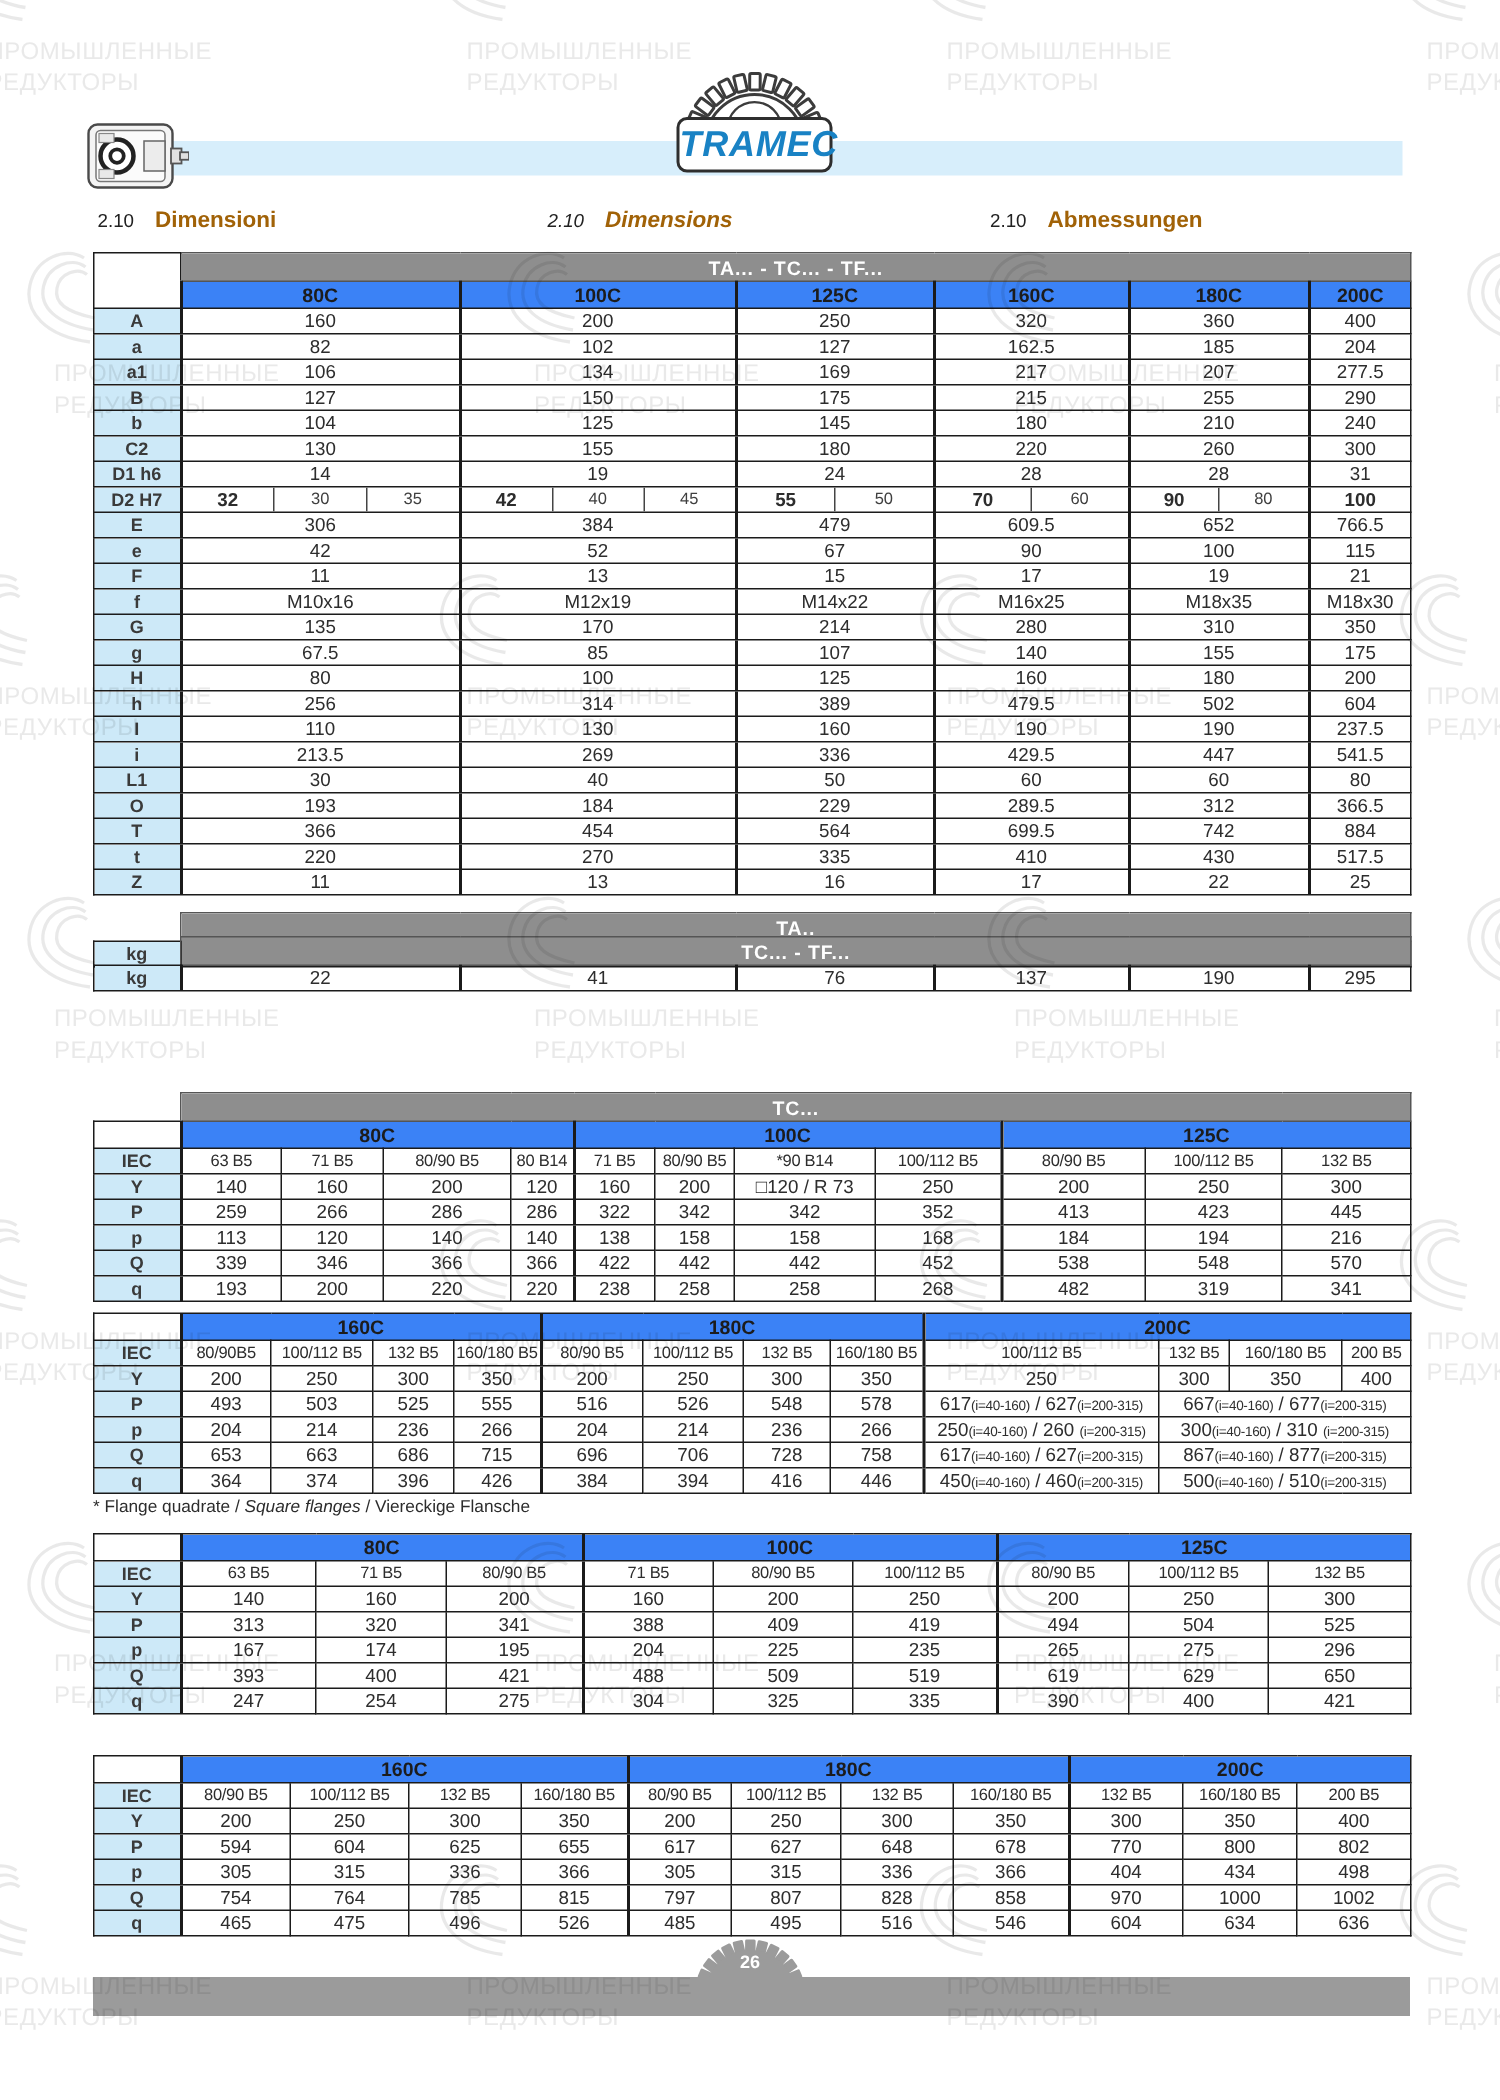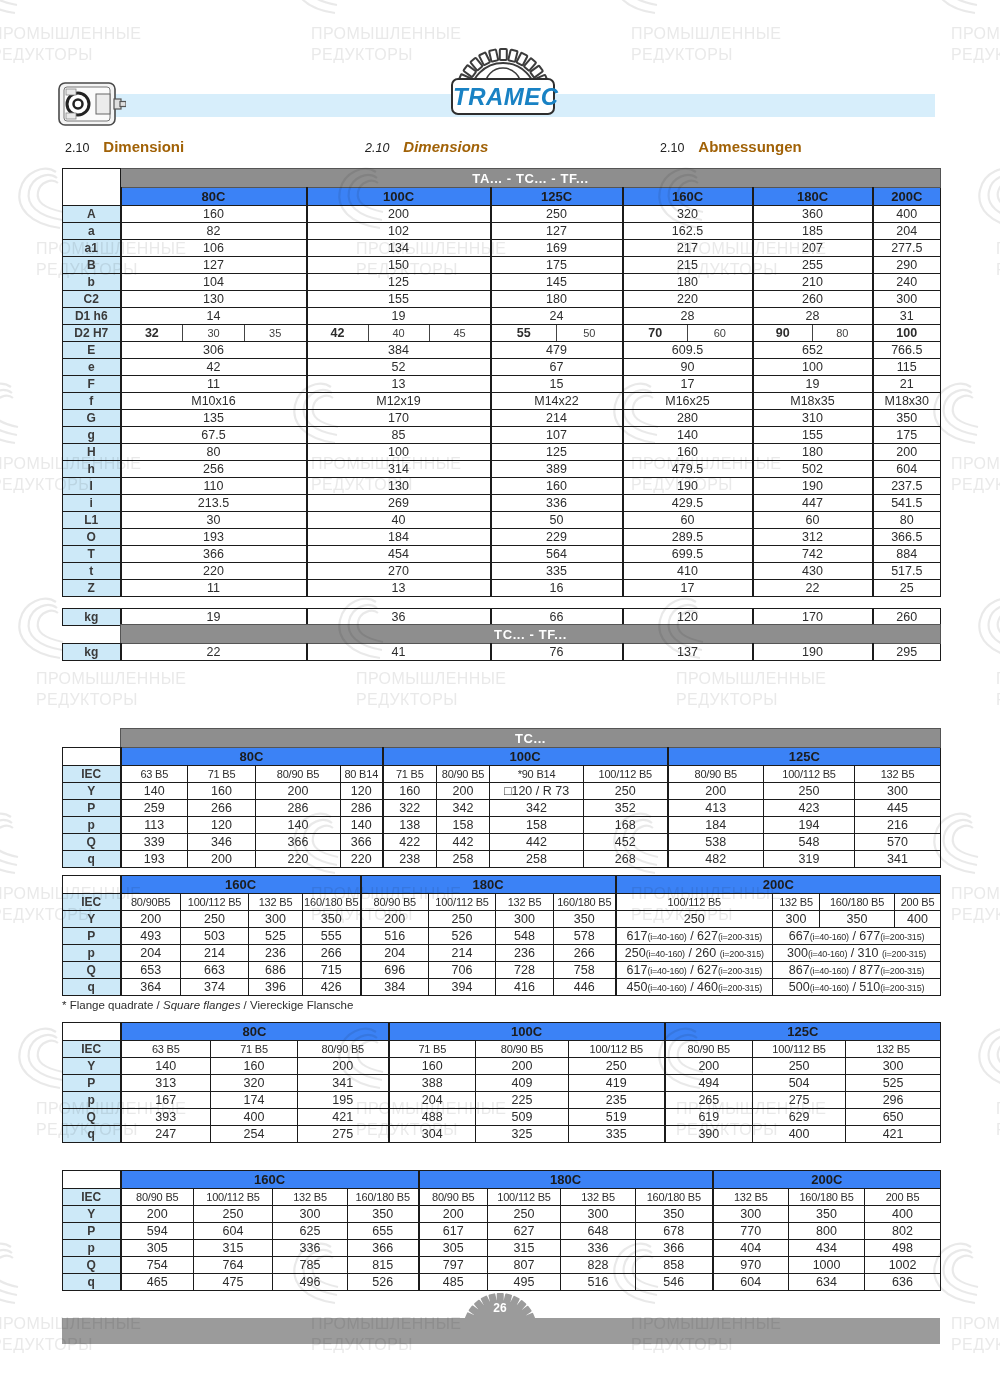--- a/index.html
+++ b/index.html
@@ -567,20 +567,24 @@
       <col style="width: 58px;">
       <col style="width: 186px;">
       <col style="width: 184px;">
       <col style="width: 132px;">
       <col style="width: 130px;">
       <col style="width: 120px;">
       <col style="width: 68px;">
     </colgroup>
     <tbody>
       <tr>
+        <td class="nb"></td>
+        <td class="graybar" colspan="6">TA..</td>
+      </tr>
+      <tr>
         <td class="lbl">kg</td>
         <td class="gb">19</td>
         <td class="gb">36</td>
         <td class="gb">66</td>
         <td class="gb">120</td>
         <td class="gb">170</td>
         <td class="gb">260</td>
       </tr>
     </tbody>
   </table>

